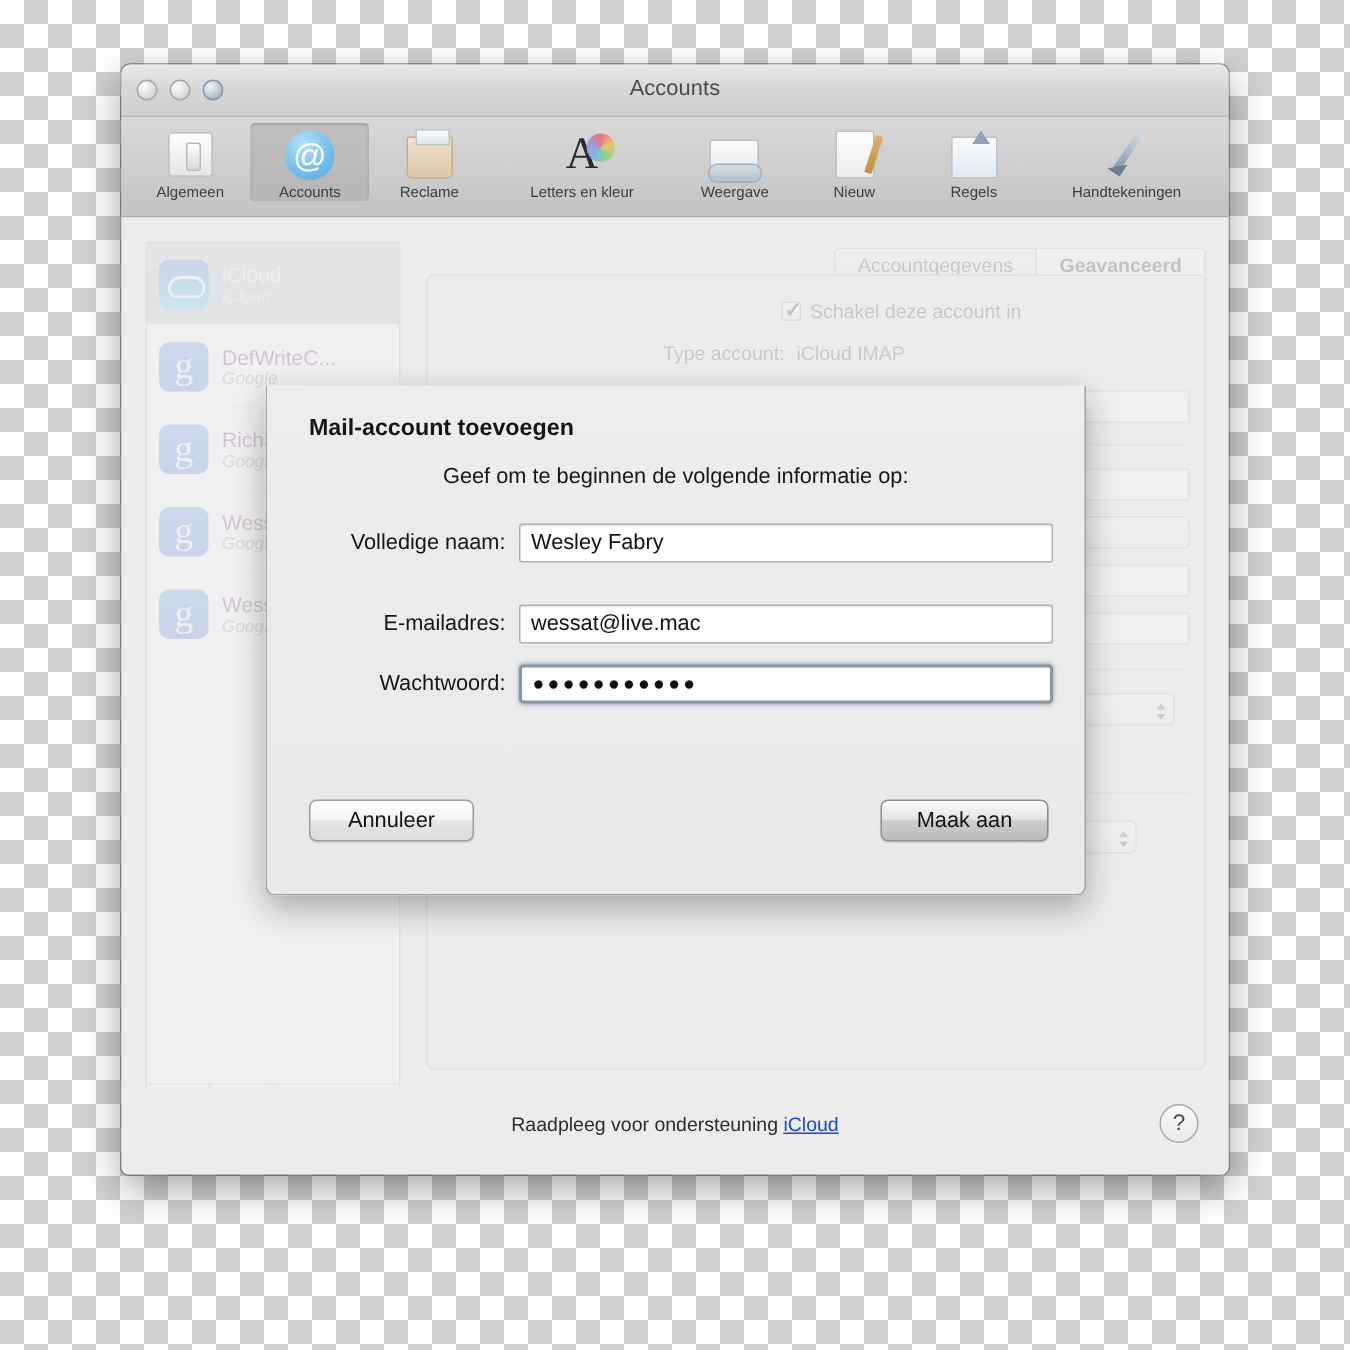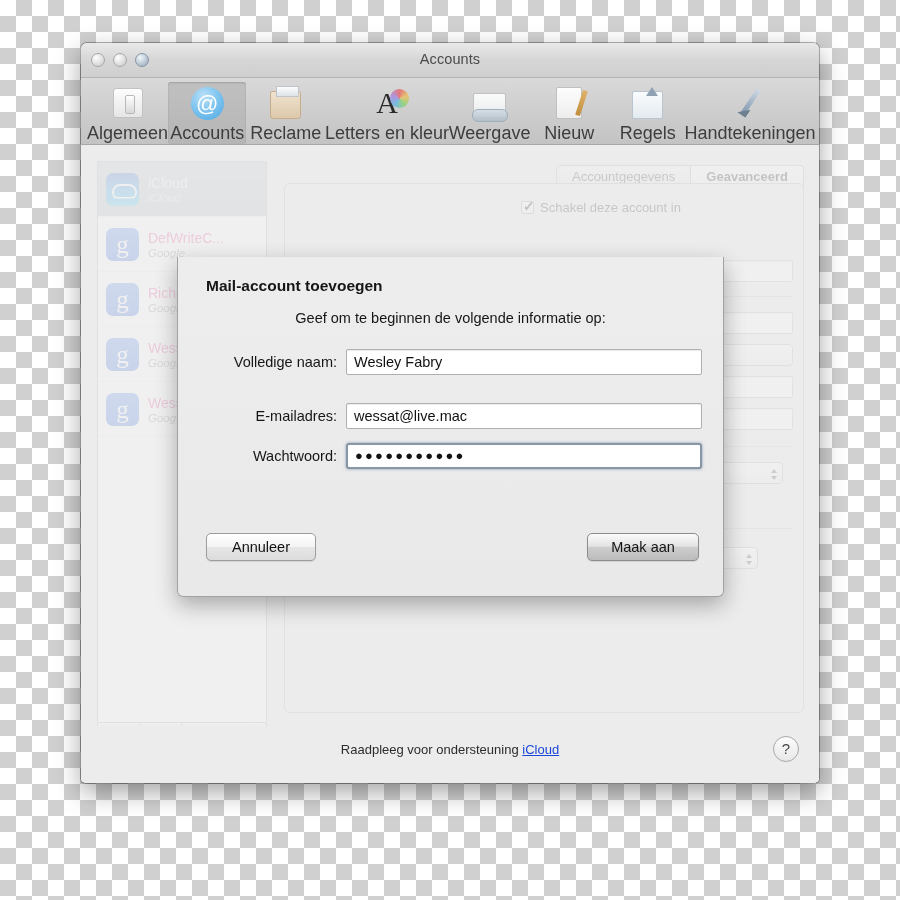--- a/index.html
+++ b/index.html
@@ -69,21 +69,21 @@
     padding-top: 2px;
     display: flex; flex-direction: column; align-items: center;
     border-radius: 3px;
   }
   .tb-item.selected {
     background: linear-gradient(to bottom, #c0c0c0 0%, #b6b6b6 100%);
     box-shadow: inset 0 1px 2px rgba(0,0,0,0.18);
   }
   .tb-item .glyph { height: 38px; display:flex; align-items:center; justify-content:center; }
   .tb-item .tb-label {
-    font-size: 18px; color: #3d3d3d; white-space: nowrap; margin-top: 1px;
+    font-size: 10px; color: #3d3d3d; white-space: nowrap; margin-top: 1px;
   }
   .tb-item.wide { width: 126px; }
 
   
   .ic-switch {
     width: 30px; height: 30px; border-radius: 3px;
     background: linear-gradient(to bottom,#fdfdfd,#e6e6e6);
     border: 1px solid #c2c2c2; position: relative;
   }
   .ic-switch::after {
@@ -177,21 +177,21 @@
     content:""; position:absolute; left:6px; top:11px; width:21px; height:11px;
     border:2px solid #fff; border-radius: 10px 10px 6px 6px; border-bottom:none;
     box-shadow: 0 2px 0 -0.5px #fff;
   }
   .badge.google {
     background: linear-gradient(to bottom, #5b8def 0%, #3c6fe0 100%);
     color:#fff; font-family:"Liberation Serif",serif; font-size:25px;
     line-height:33px; text-align:center;
   }
   .acct .txt { min-width:0; overflow:hidden; }
-  .acct .name { font-size: 14px; color:#ec4899; white-space:nowrap; }
+  .acct .name { font-size: 14px; color:#701a75; white-space:nowrap; }
   .acct.selected .name { color:#f3f5f7; }
   .acct .sub { font-size: 11.5px; color:#8c8c8c; white-space:nowrap; margin-top:1px;font-style:italic; }
   .acct.selected .sub { color:#e2e7ec; }
 
   #sidebar-footer {
     position:absolute; left:16px; top:578px; width:170px; height:26px;
     background: linear-gradient(to bottom,#f7f7f7,#e7e7e7);
     border:1px solid #b5b5b5; border-top:none;
     display:flex;
   }
@@ -445,20 +445,24 @@
 
       <div id="tabbox">
 
         <div class="row" style="left:236px; top:16px;">
           <span class="chk">
             <span class="chkbox"></span>
             <span>Schakel deze account in</span>
           </span>
         </div>
 
+        <div class="row" style="left:132px; top:44px; width:330px;">
+          <span class="rlabel" style="width:106px;">Type account:</span>
+          <span style="font-size:13px;color:#3a3a3a;margin-left:8px;">iCloud IMAP</span>
+        </div>
 
         <div class="row" style="left:20px; top:76px;">
           <span class="rlabel" style="width:180px;">Volledige naam:</span>
           <span class="rfield" style="width:300px;margin-left:8px;">Wesley Fabry</span>
         </div>
 
         <div class="hr" style="left:12px; top:112px; width:496px;"></div>
 
         <div class="row" style="left:20px; top:128px;">
           <span class="rlabel" style="width:180px;">Server inkomende e-mail:</span>

